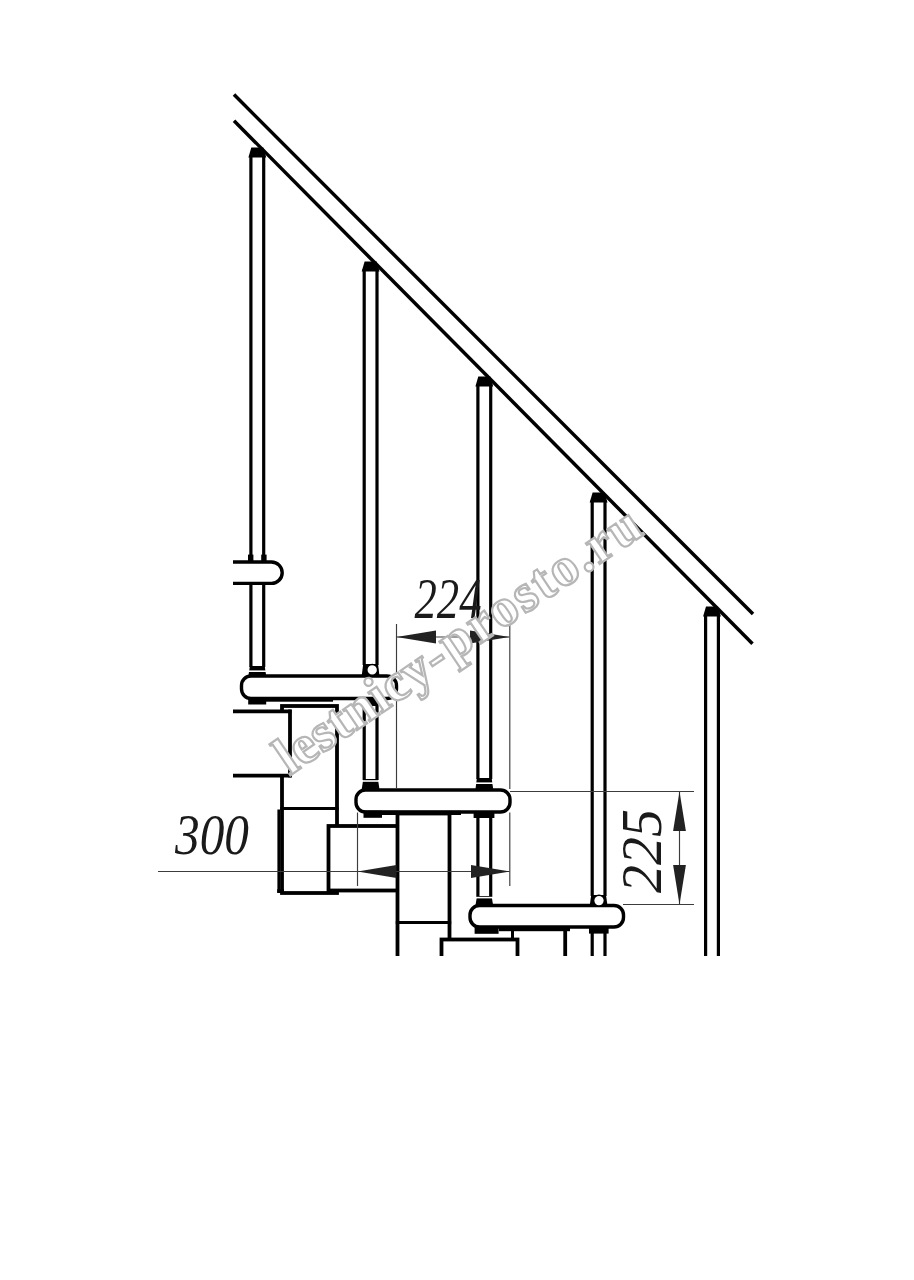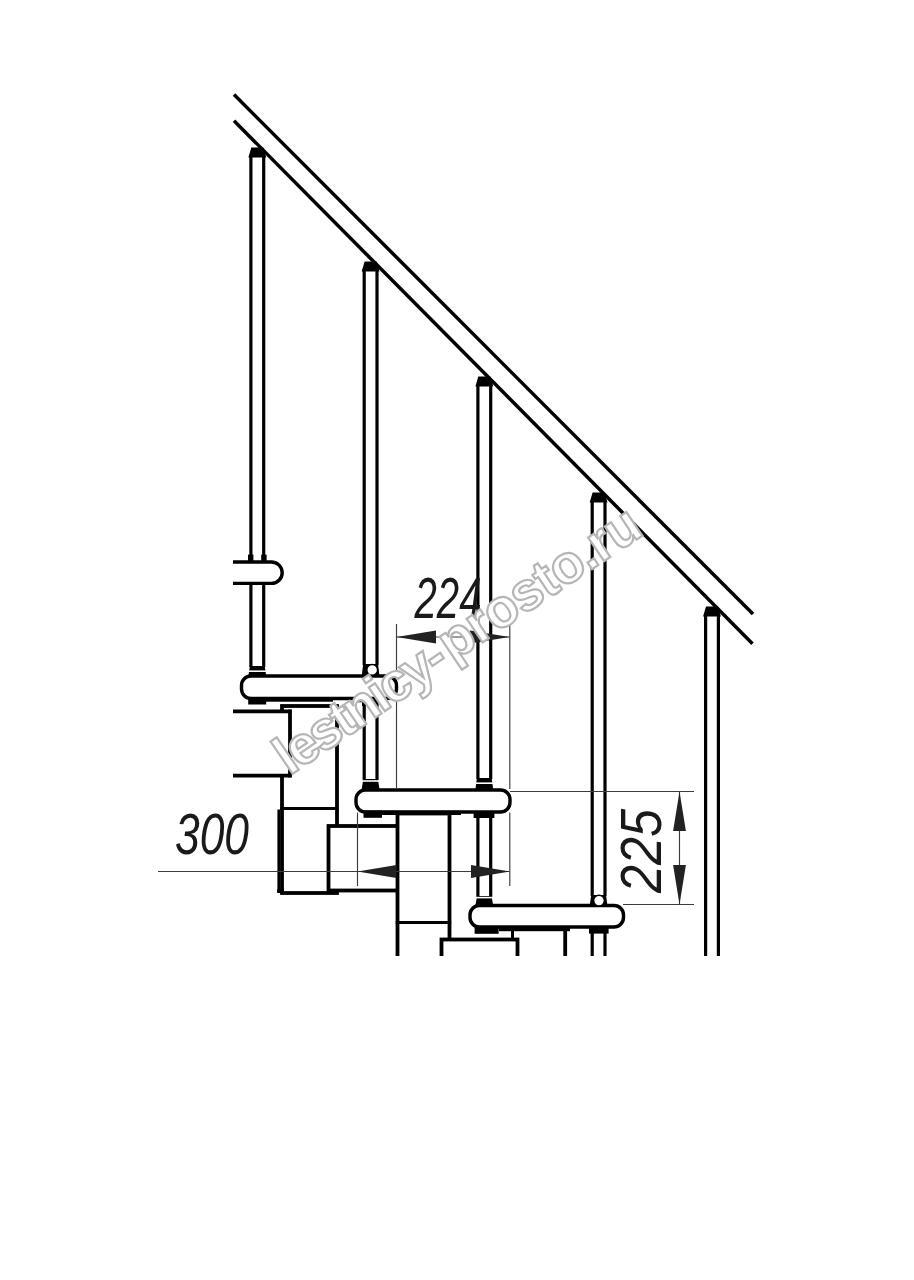--- a/index.html
+++ b/index.html
@@ -1,17 +1,17 @@
 <!DOCTYPE html>
 <html><head>
 <meta charset="utf-8">
 <style>
   html,body{margin:0;padding:0;background:#fff;}
   #page{position:relative;width:914px;height:956px;background:#fff;overflow:hidden;
-        font-family:Liberation Sans, sans-serif;}
+        font-family:Liberation Serif, serif;}
   svg{position:absolute;left:0;top:0;}
 </style>
 </head>
 <body>
 
 <div id="page">
 <svg width="914" height="1280" viewBox="0 0 914 1280">
 
   <rect x="0" y="0" width="914" height="1280" fill="#ffffff"></rect>
 

